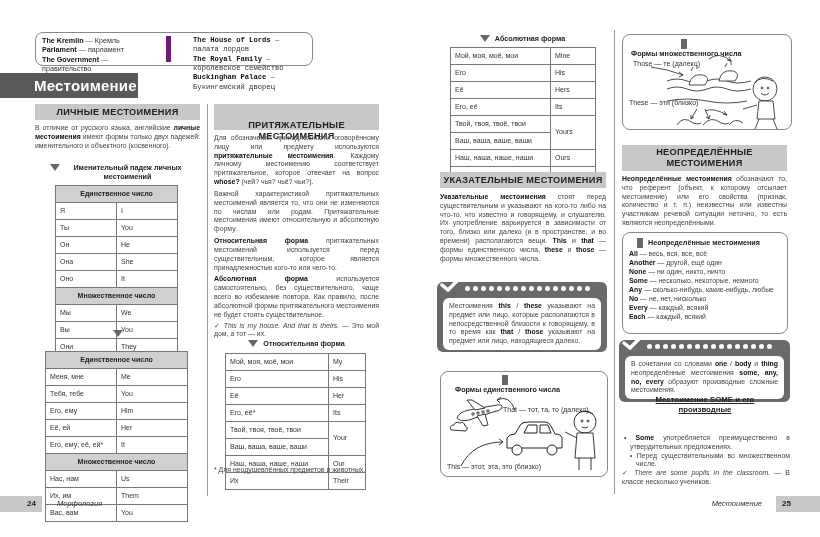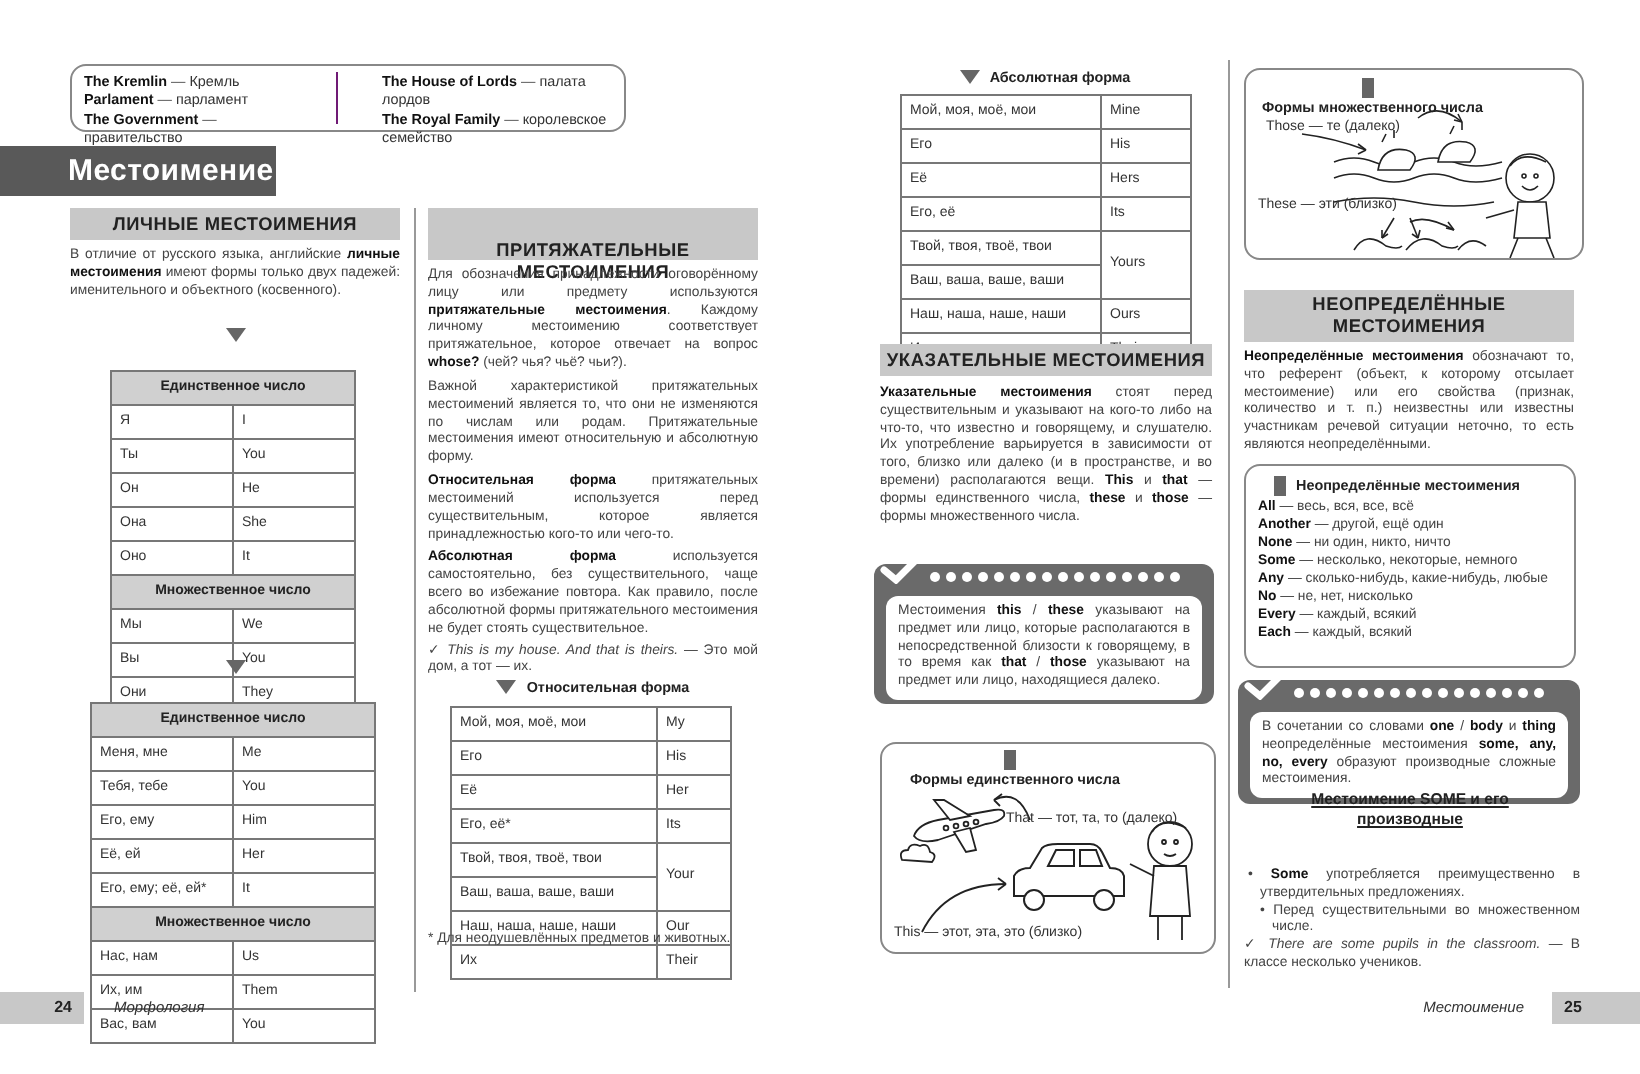--- a/index.html
+++ b/index.html
@@ -5,21 +5,21 @@
   * { box-sizing: border-box; margin: 0; padding: 0; }
   html, body { width: 820px; height: 537px; background: #fff; overflow: hidden; }
   body { font-family: "Liberation Sans", sans-serif; color: #333; font-size: 7px; line-height: 1.28; position: relative; }
   .abs { position: absolute; }
   b, .b { font-weight: bold; color: #111; }
   i { font-style: italic; }
 
   
   .vocab { left: 35px; top: 32px; width: 278px; height: 34px; border: 1px solid #888; border-radius: 8px; display: flex; padding: 3px 6px; font-size: 7.2px; }
   .vocab .col { flex: 1; line-height: 1.3; }
-  .vocab .col + .col { border-left: 1px solid #701a75; padding-left: 22px; margin-left: 1px; }
+  .vocab .col + .col { border-left: 5px solid #701a75; padding-left: 22px; margin-left: 1px; font-family: Liberation Mono, monospace; }
   .vocab .col:first-child { padding-right: 10px; }
   .vocab .dash { color: #555; }
 
   
   .chapter { left: 0; top: 73px; width: 138px; height: 25px; background: #595959; color: #fff; font-size: 15px; font-weight: bold; padding: 3px 0 0 34px; letter-spacing: 0.2px; }
 
   
   .sec-head { background: #c8c8c8; color: #222; text-align: center; font-weight: bold; font-size: 9.2px; letter-spacing: 0.3px; line-height: 1.15; }
 
   .para { text-align: justify; font-size: 6.9px; color: #444; }
@@ -57,33 +57,35 @@
 
 <div class="abs vocab">
   <div class="col">
     <div><b>The Kremlin</b> <span class="dash">—</span> <span>Кремль</span></div>
     <div><b>Parlament</b> <span class="dash">—</span> <span>парламент</span></div>
     <div><b>The Government</b> <span class="dash">—</span> <span>правительство</span></div>
   </div>
   <div class="col">
     <div><b>The House of Lords</b> <span class="dash">—</span> <span>палата лордов</span></div>
     <div><b>The Royal Family</b> <span class="dash">—</span> <span>королевское семейство</span></div>
+    <div><b>Buckingham Palace</b> <span class="dash">—</span> <span>Букингемский дворец</span></div>
   </div>
 </div>
 
 <div class="abs chapter">Местоимение</div>
 
 <div class="abs vline" style="left:207px; top:104px; height:392px;"></div>
 <div class="abs vline" style="left:614px; top:30px; height:464px;"></div>
 
 <div class="abs sec-head" style="left:35px; top:104px; width:165px; height:16px; line-height:16px;">ЛИЧНЫЕ МЕСТОИМЕНИЯ</div>
 <div class="abs para" style="left:35px; top:124px; width:165px;"><span>В отличие от русского языка, английские </span><b>личные местоимения</b><span> имеют формы только двух падежей: именительного и объектного (косвенного).</span></div>
 
 <div class="abs tri-head" style="left:50px; top:163px; width:140px;">
   <span class="tri"></span>
+    <span>Именительный падеж личных местоимений</span>
 </div>
 
 <table class="abs" style="left:55px; top:185px; width:123px;">
   <tbody>
       <tr>
         <td class="hd" colspan="2">Единственное число</td>
       </tr>
   <tr>
         <td style="width:61px">Я</td>
         <td>I</td>

